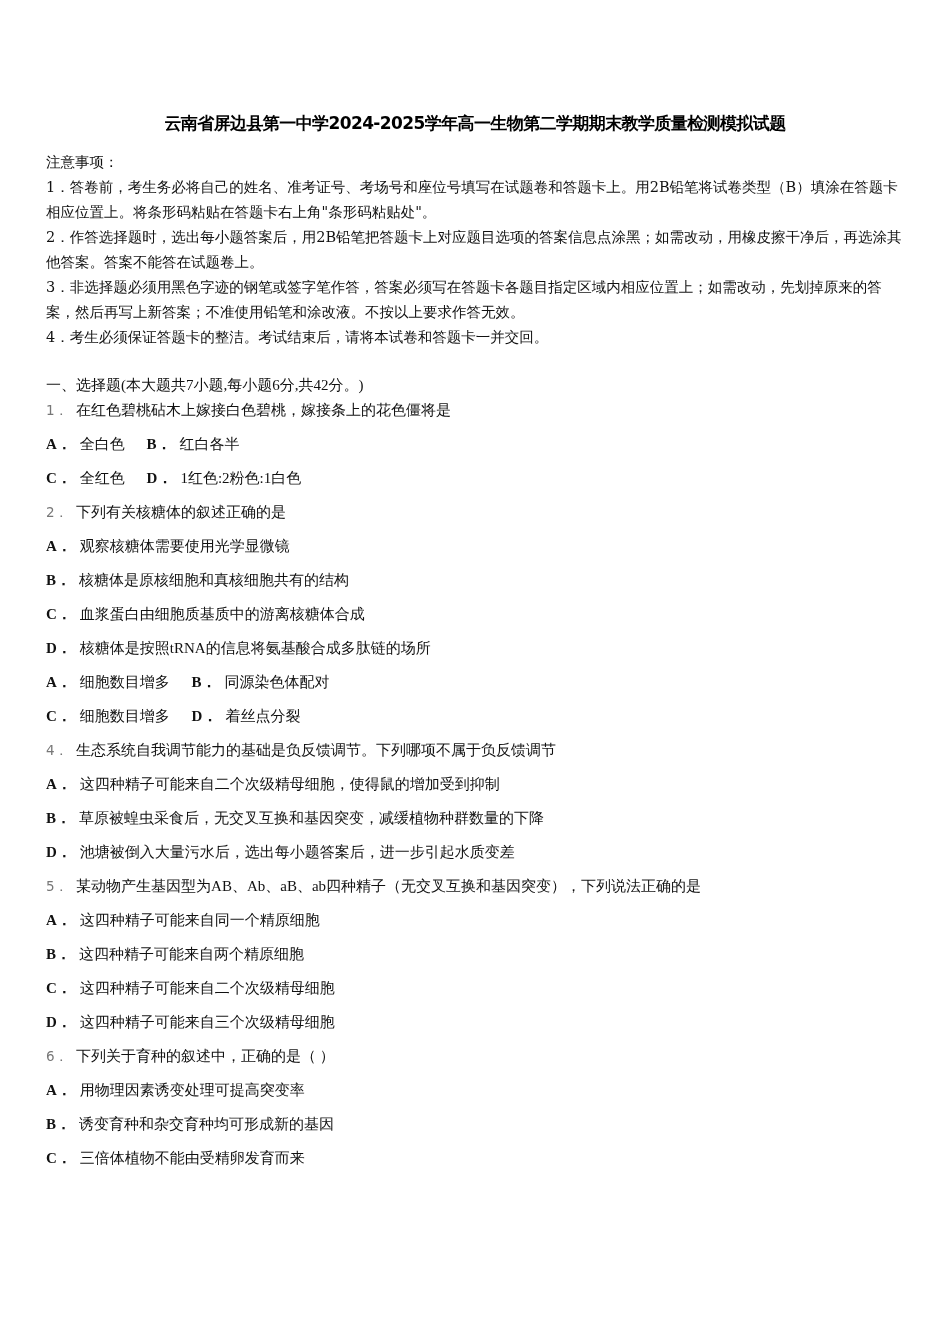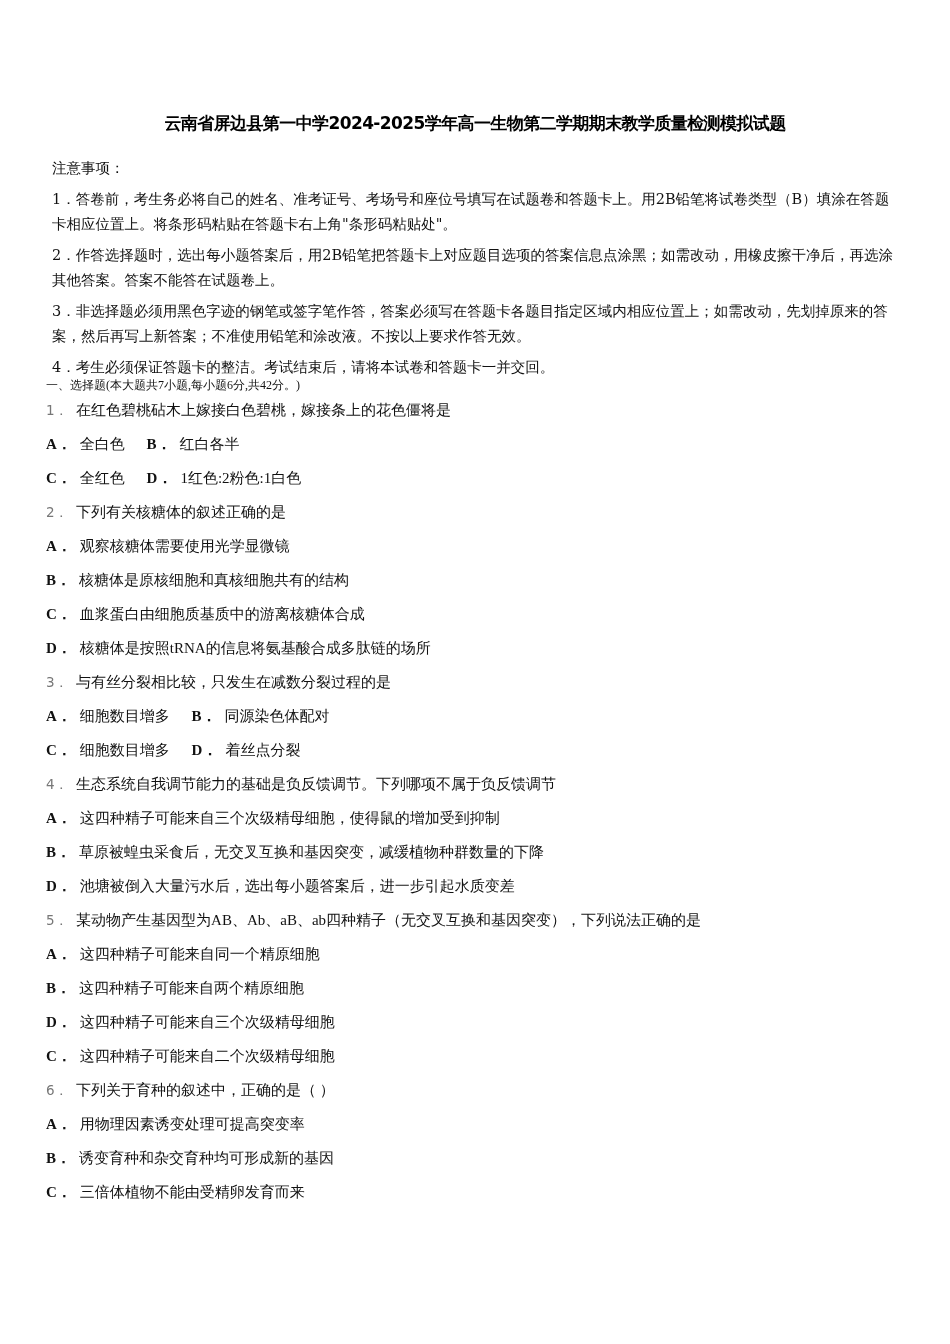--- a/index.html
+++ b/index.html
@@ -7,24 +7,24 @@
   .page { position: absolute; left: 0; top: 0; width: 950px; height: 1344px; }
   .title {
     position: absolute; left: 40px; top: 112px; width: 870px; text-align: center;
     font-family: "DejaVu Sans", sans-serif; font-weight: bold; font-size: 17px;
     letter-spacing: -0.6px; white-space: nowrap; color: #000;
   }
   .notes {
     position: absolute; left: 46px; top: 150px; width: 860px;
     font-family: "DejaVu Serif", serif; font-size: 14.5px; line-height: 25px; color: #111;
   }
-  .notes p { margin: 6px; }
+  .notes p { margin: 0; }
   .section {
     position: absolute; left: 46px; top: 373px; width: 860px;
-    font-family: "Liberation Serif", serif; font-size: 12px; line-height: 24px;
+    font-family: "Liberation Serif", serif; font-size: 15px; line-height: 24px;
   }
   .q-list { position: absolute; left: 46px; top: 398px; width: 880px;
     font-family: "Liberation Serif", serif; font-size: 15px; }
   .line { height: 34px; line-height: 24px; white-space: nowrap; }
   .qnum { color: #777; font-family: "DejaVu Sans", sans-serif; font-size: 13.5px; margin-right: 8px; }
   .opt-letter { font-weight: bold; margin-right: 8px; }
   .opt { display: inline-block; }
   .opt + .opt { margin-left: 18px; }
 </style>
 </head>
@@ -54,39 +54,38 @@
       <span class="opt"><span class="opt-letter">C．</span><span>全红色</span></span>
       <span class="opt"><span class="opt-letter">D．</span><span>1红色:2粉色:1白色</span></span>
     </div>
 
     <div class="line"><span class="qnum">2．</span><span>下列有关核糖体的叙述正确的是</span></div>
     <div class="line"><span class="opt-letter">A．</span><span>观察核糖体需要使用光学显微镜</span></div>
     <div class="line"><span class="opt-letter">B．</span><span>核糖体是原核细胞和真核细胞共有的结构</span></div>
     <div class="line"><span class="opt-letter">C．</span><span>血浆蛋白由细胞质基质中的游离核糖体合成</span></div>
     <div class="line"><span class="opt-letter">D．</span><span>核糖体是按照tRNA的信息将氨基酸合成多肽链的场所</span></div>
 
-    <div class="line"><span class="qnum">3．</span><span>与有丝分裂相比较，只发生在减数分裂过程的是</span></div>
     <div class="line">
       <span class="opt"><span class="opt-letter">A．</span><span>细胞数目增多</span></span>
       <span class="opt"><span class="opt-letter">B．</span><span>同源染色体配对</span></span>
     </div>
     <div class="line">
       <span class="opt"><span class="opt-letter">C．</span><span>细胞数目增多</span></span>
       <span class="opt"><span class="opt-letter">D．</span><span>着丝点分裂</span></span>
     </div>
 
     <div class="line"><span class="qnum">4．</span><span>生态系统自我调节能力的基础是负反馈调节。下列哪项不属于负反馈调节</span></div>
-    <div class="line"><span class="opt-letter">A．</span><span>这四种精子可能来自三个次级精母细胞，使得鼠的增加受到抑制</span></div>
+    <div class="line"><span class="opt-letter">A．</span><span>这四种精子可能来自二个次级精母细胞，使得鼠的增加受到抑制</span></div>
     <div class="line"><span class="opt-letter">B．</span><span>草原被蝗虫采食后，无交叉互换和基因突变，减缓植物种群数量的下降</span></div>
     <div class="line"><span class="opt-letter">D．</span><span>池塘被倒入大量污水后，选出每小题答案后，进一步引起水质变差</span></div>
 
     <div class="line"><span class="qnum">5．</span><span>某动物产生基因型为AB、Ab、aB、ab四种精子（无交叉互换和基因突变），下列说法正确的是</span></div>
     <div class="line"><span class="opt-letter">A．</span><span>这四种精子可能来自同一个精原细胞</span></div>
     <div class="line"><span class="opt-letter">B．</span><span>这四种精子可能来自两个精原细胞</span></div>
+    <div class="line"><span class="opt-letter">C．</span><span>这四种精子可能来自二个次级精母细胞</span></div>
     <div class="line"><span class="opt-letter">D．</span><span>这四种精子可能来自三个次级精母细胞</span></div>
-    <div class="line"><span class="opt-letter">C．</span><span>这四种精子可能来自二个次级精母细胞</span></div>
 
     <div class="line"><span class="qnum">6．</span><span>下列关于育种的叙述中，正确的是（ ）</span></div>
     <div class="line"><span class="opt-letter">A．</span><span>用物理因素诱变处理可提高突变率</span></div>
     <div class="line"><span class="opt-letter">B．</span><span>诱变育种和杂交育种均可形成新的基因</span></div>
     <div class="line"><span class="opt-letter">C．</span><span>三倍体植物不能由受精卵发育而来</span></div>
   </div>
 </div>
 
 </body></html>

